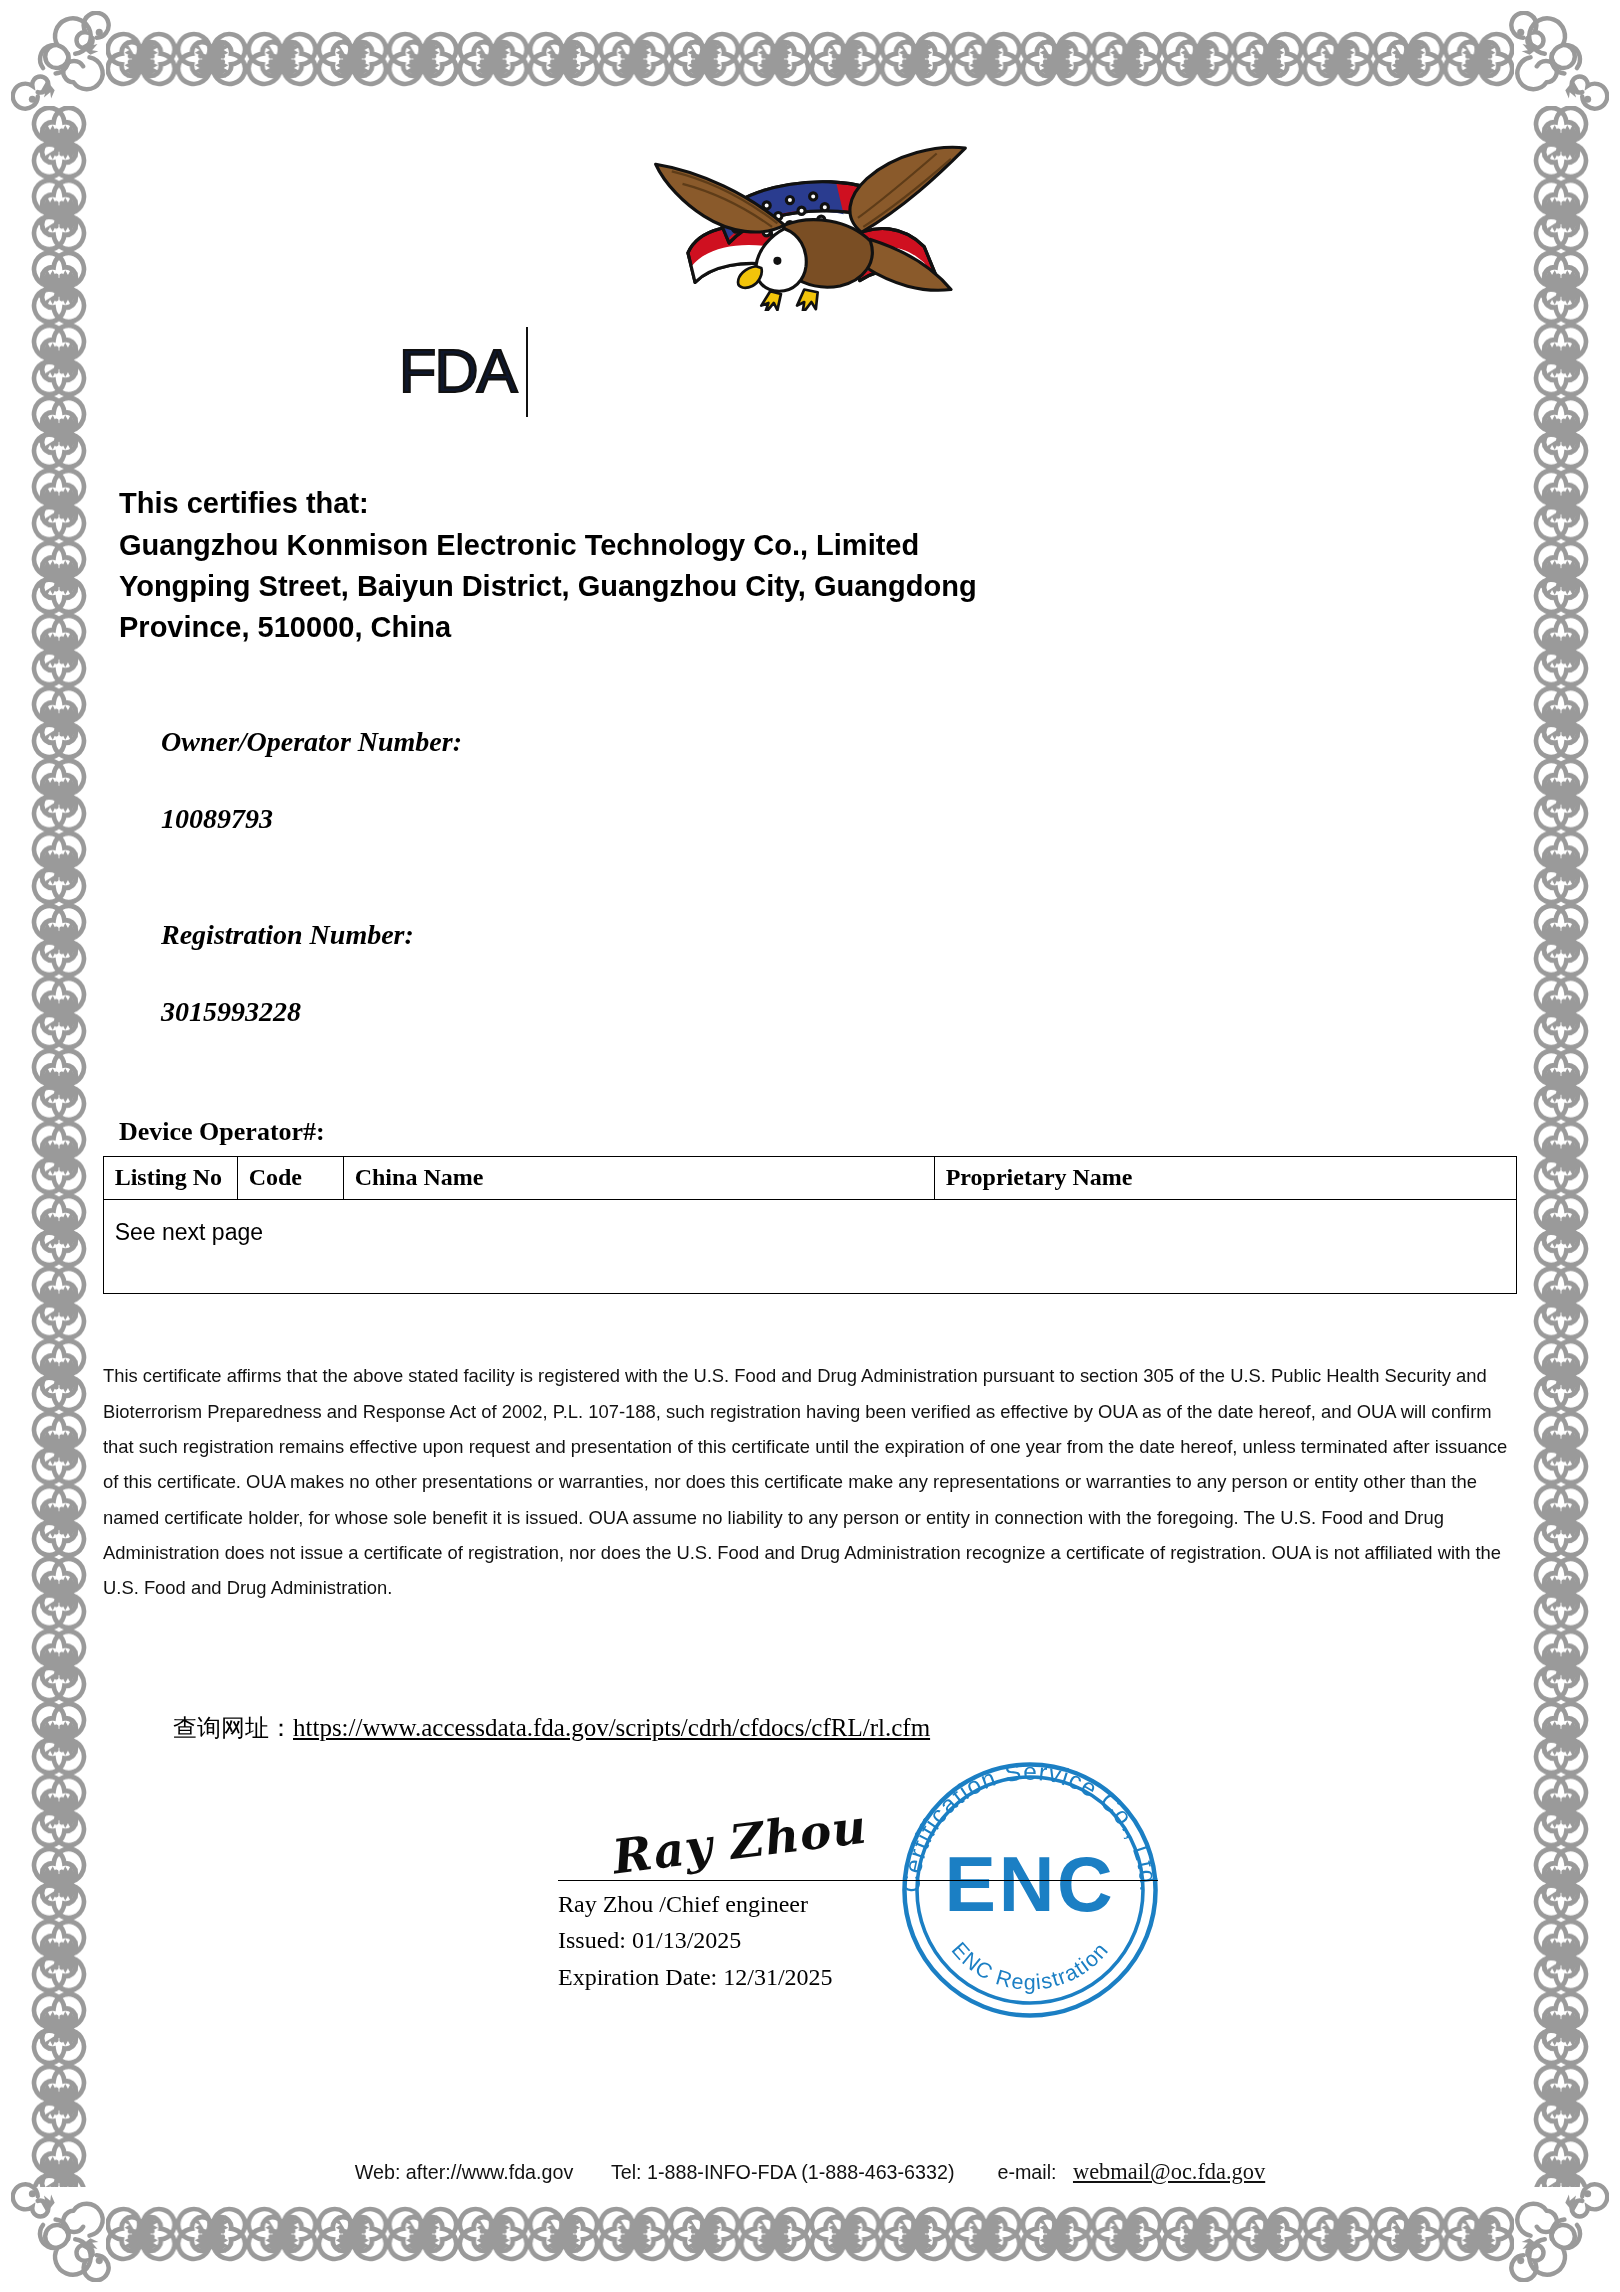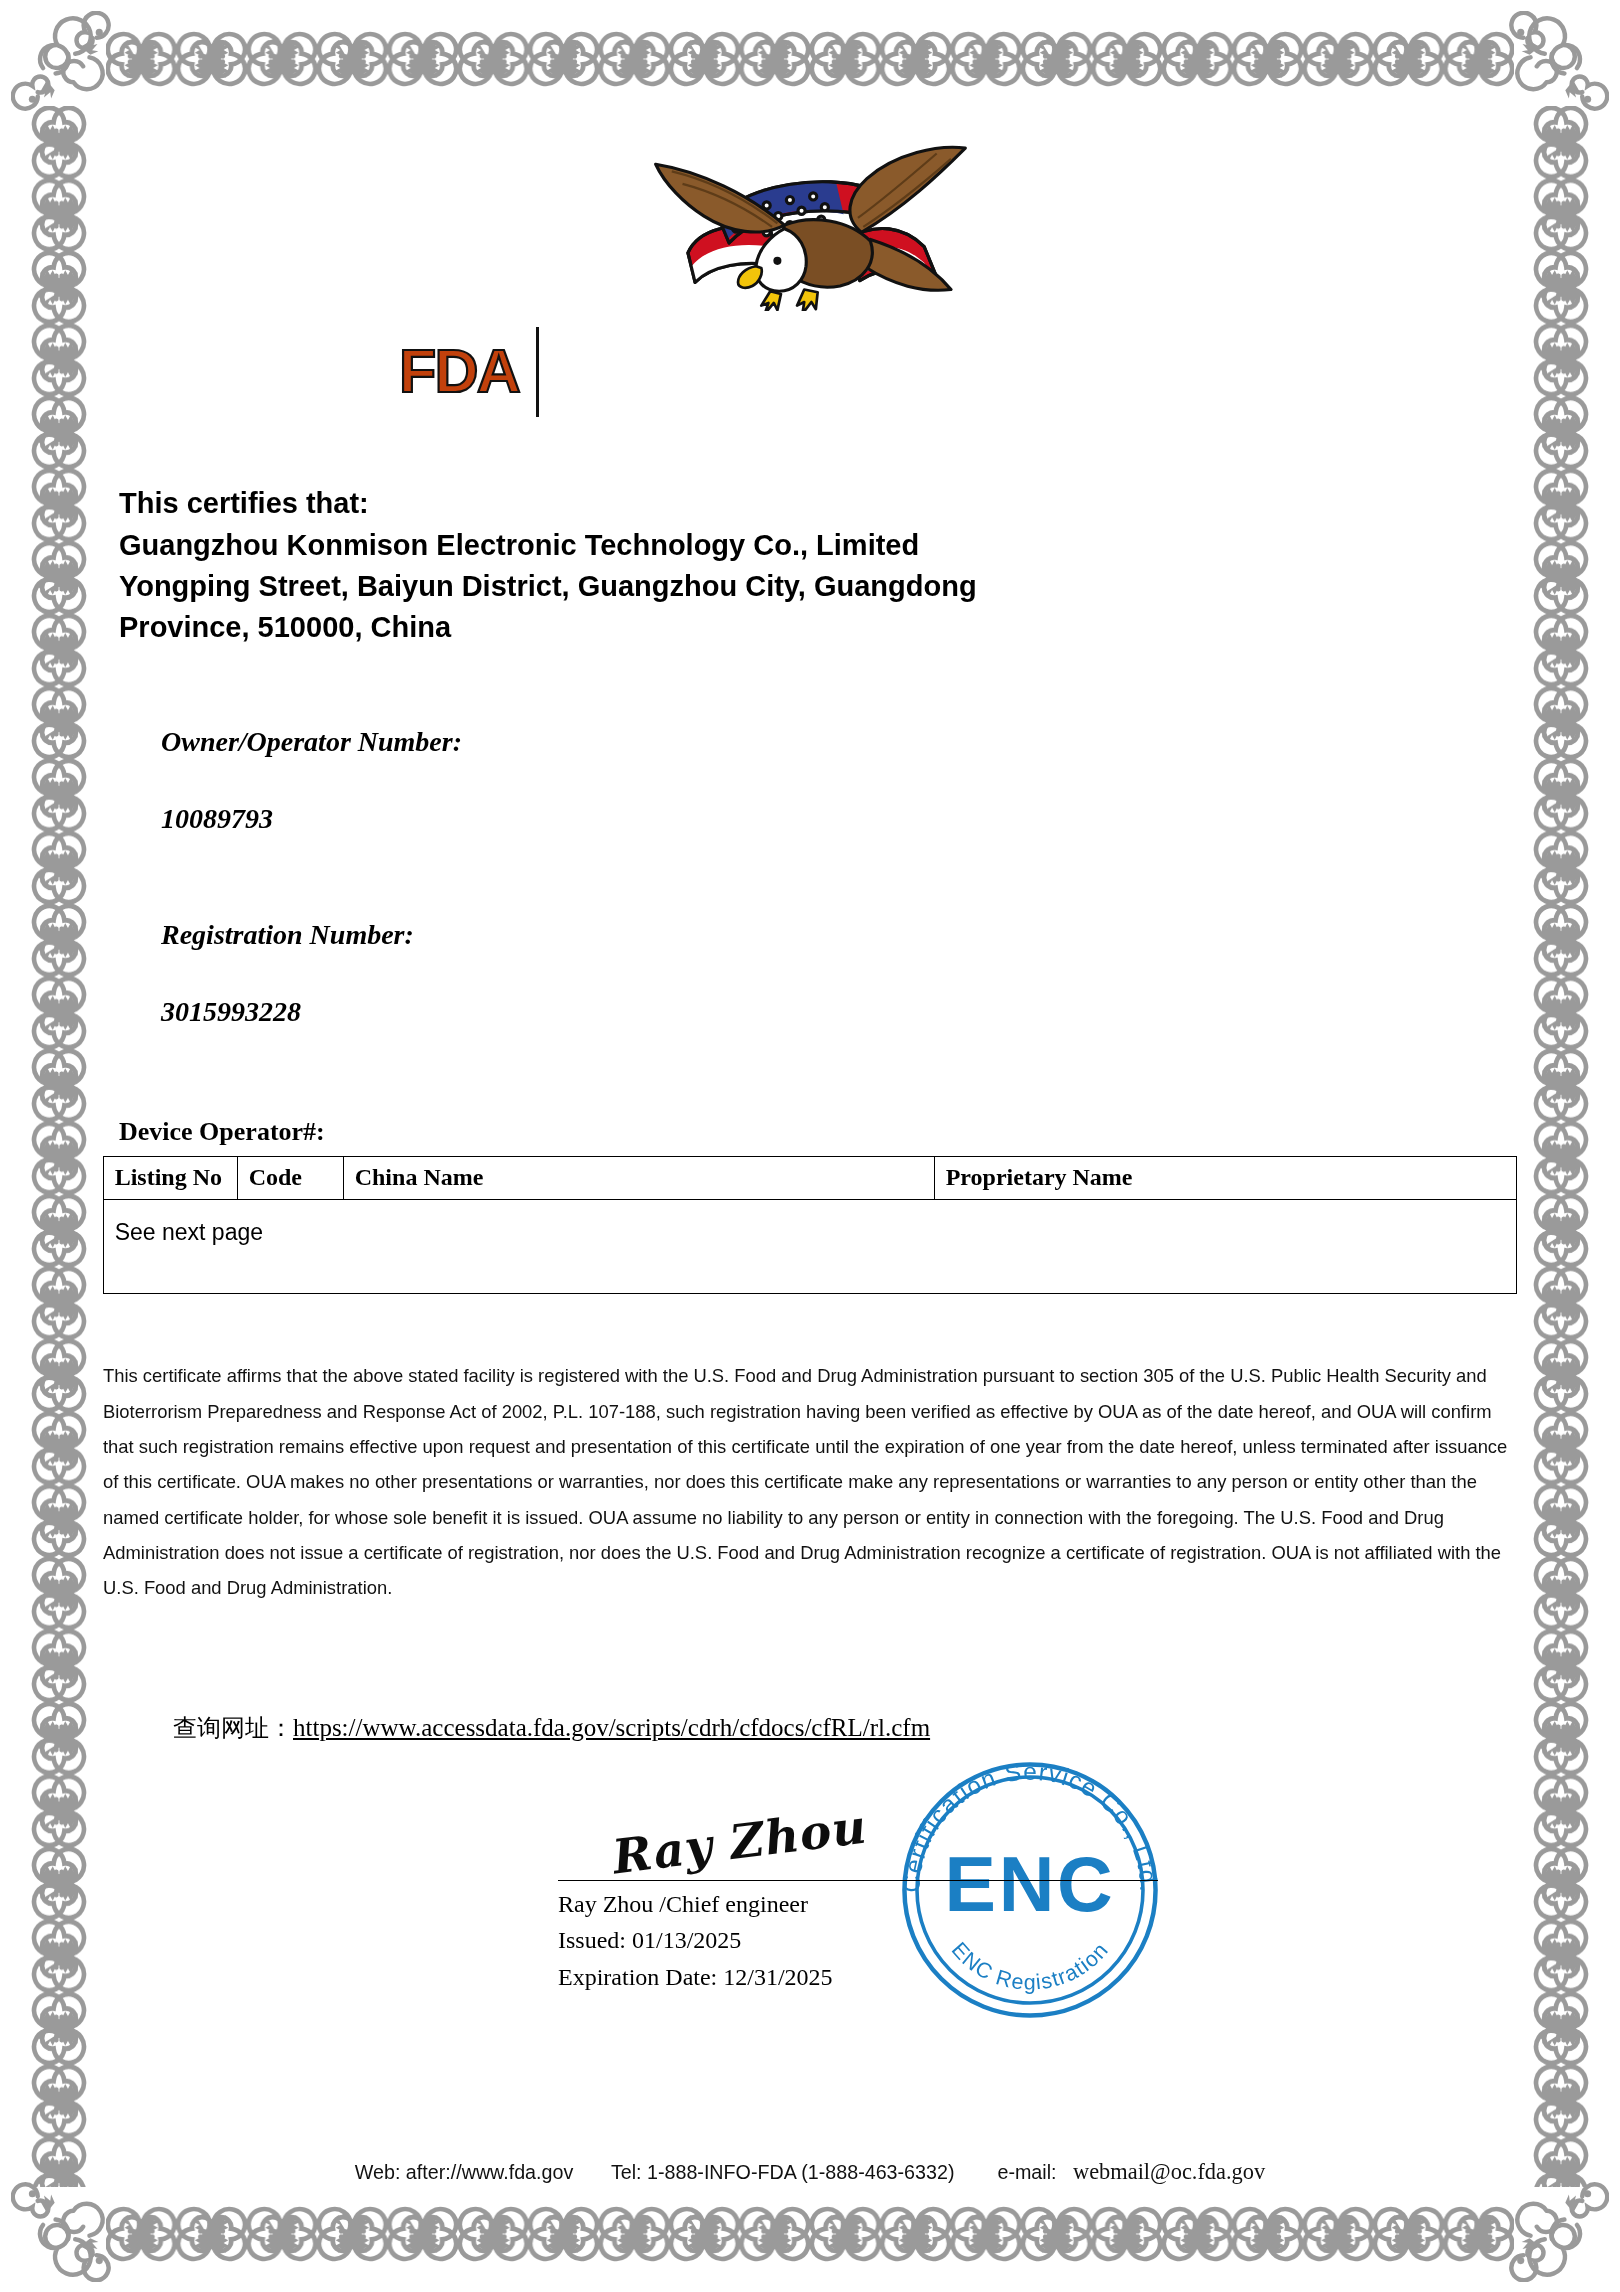--- a/index.html
+++ b/index.html
@@ -47,27 +47,27 @@
     display: flex;
     align-items: center;
     justify-content: flex-start;
     padding-left: 296px;
     margin-top: 5.4px;
     height: 97px;
   }
   .fda-mark {
     font-family: "Liberation Sans", sans-serif;
     font-size: 61px;
-    font-weight: 700;
+    font-weight: 400;
     letter-spacing: -1.8px;
-    color: #c2410c;
+    color: #0f172a;
     -webkit-text-stroke: 2.2px #111;
     text-shadow: 0 0 0 #111;
     line-height: 1;
-    padding-right: 17px;
+    padding-right: 10px;
     user-select: none;
   }
   .mast-rule {
     width: 2.7px;
     align-self: stretch;
     background: #111;
     margin: 3.6px 0;
   }
   .mast-text { padding-left: 21.5px; }
   .mast-title {
@@ -228,20 +228,21 @@
     font-family: "Liberation Sans", sans-serif;
     font-size: 19.7px;
     color: #111;
   }
   .footer span { white-space: nowrap; }
   .footer .gap-a { display: inline-block; width: 27px; }
   .footer .gap-b { display: inline-block; width: 32px; }
   .footer .mail {
     font-family: "Liberation Serif", serif;
     font-size: 22.4px;
+    text-decoration: underline;
   }
 </style>
 </head>
 <body>
 
 <div class="border-frame">
 
   <svg width="0" height="0" style="position:absolute" aria-hidden="true">
     <defs>
       <g id="motif">

